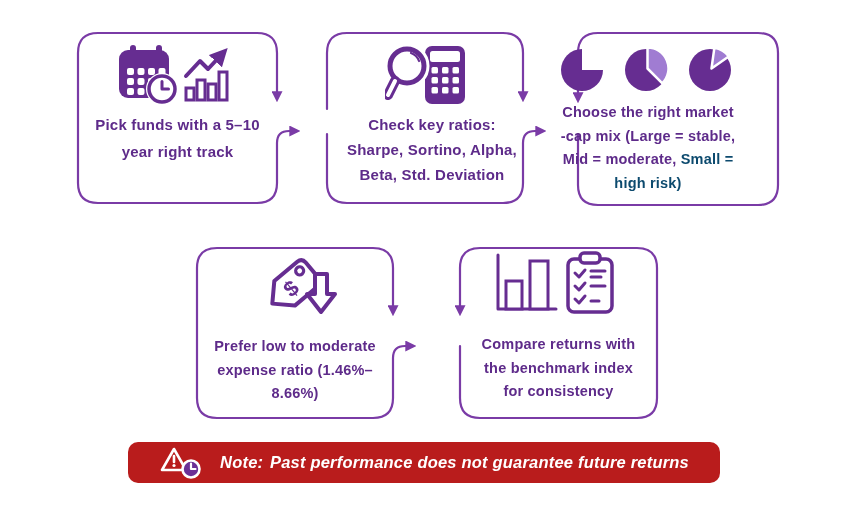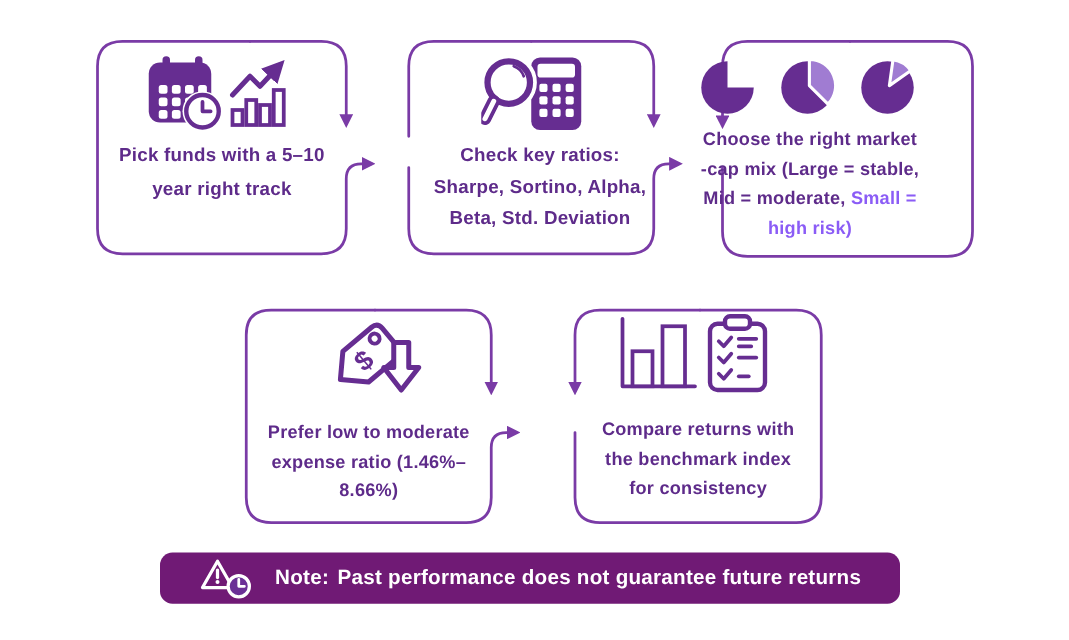--- a/index.html
+++ b/index.html
@@ -7,30 +7,30 @@
     position:relative;width:855px;height:512px;background:#ffffff;
     font-family:"Liberation Sans",sans-serif;overflow:hidden;
   }
   .overlay{position:absolute;left:0;top:0;}
   .card{position:absolute;}
   .txt{
     position:absolute;left:0;right:0;text-align:center;
     font-weight:700;color:#5e2b8a;font-size:15px;letter-spacing:.2px;
   }
   .txt .ln{display:block;}
-  .txt .light{color:#8b5cf6;}
+  .txt .light{color:#0c4a6e;}
   .lh27{line-height:27px;}
   .lh25{line-height:25px;}
   .lh235{line-height:23.5px;font-size:14.5px;}
   .ic{position:absolute;}
   .banner{
     position:absolute;left:128px;top:442px;width:592px;height:41px;
-    background:#701a75;border-radius:10px;color:#ffffff;
+    background:#b91c1c;border-radius:10px;color:#ffffff;
     display:flex;align-items:center;justify-content:center;gap:13px;
-    font-size:16.5px;letter-spacing:.2px;
+    font-style:italic;font-size:16.5px;letter-spacing:.2px;
   }
   .banner .prefix{font-weight:800;margin-right:2px;}
   .banner .body{font-weight:600;}
 </style>
 </head>
 <body>
 
 <div class="canvas">
 
   <svg class="overlay" width="855" height="512" viewBox="0 0 855 512">

